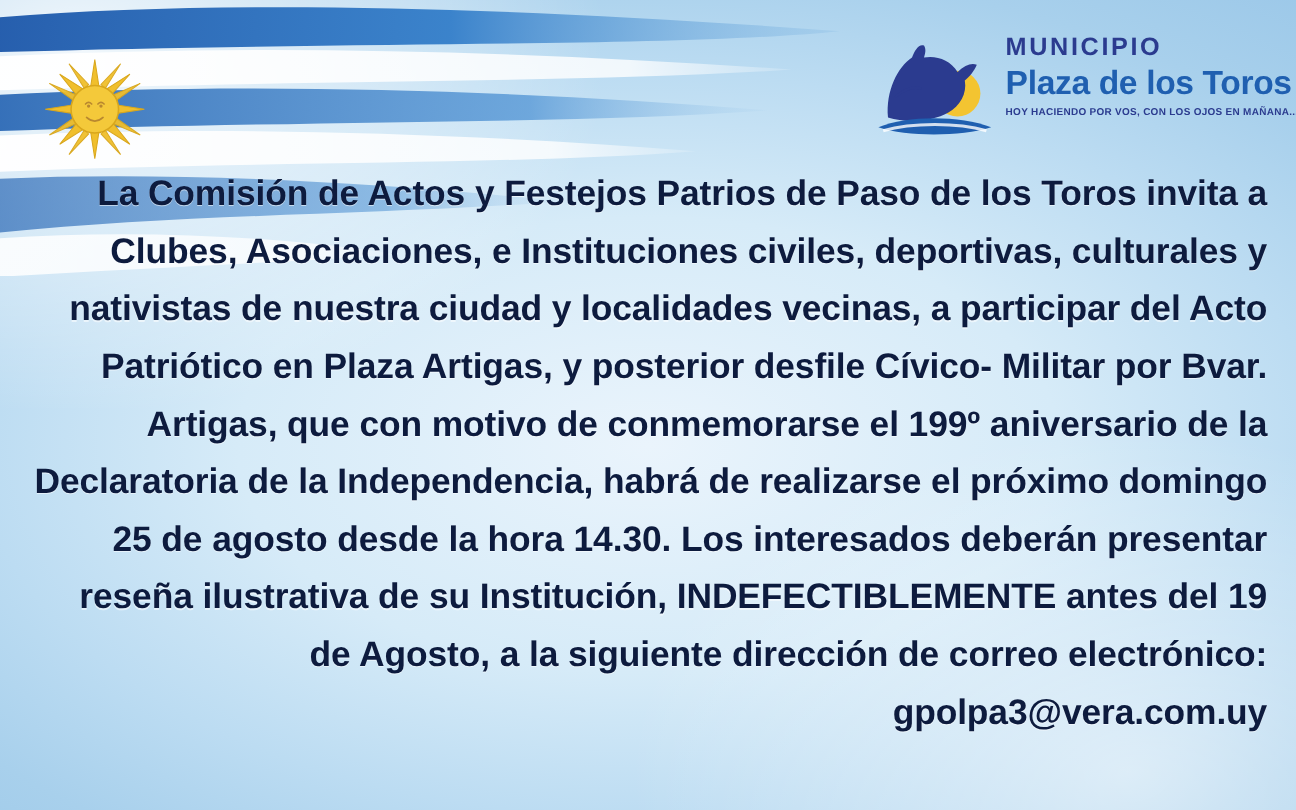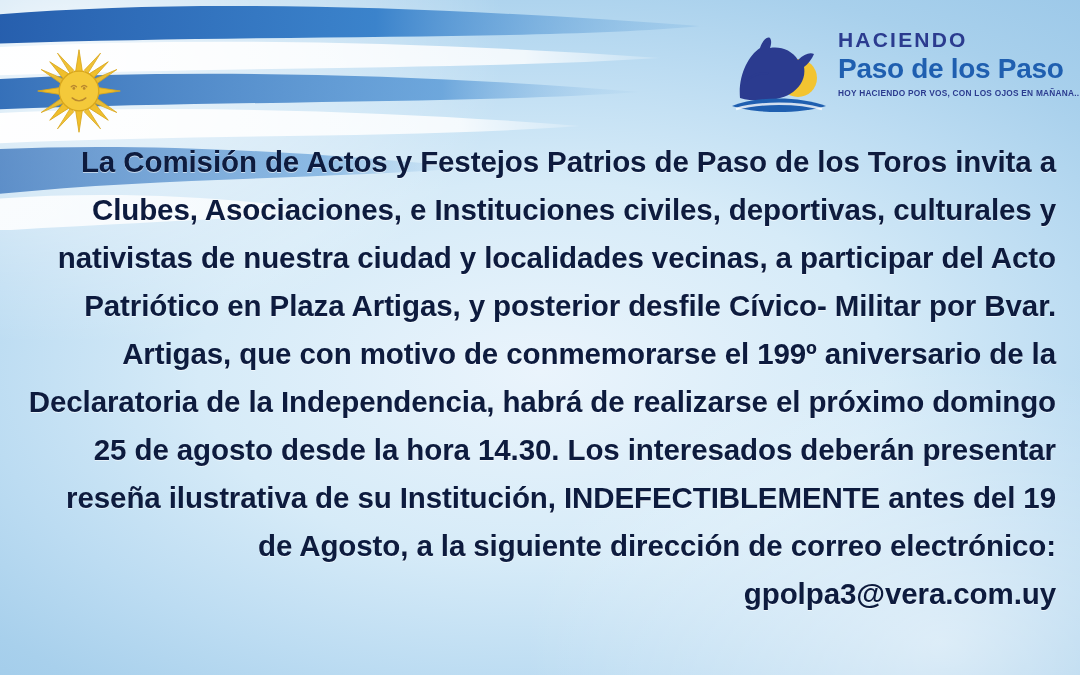--- a/index.html
+++ b/index.html
@@ -205,22 +205,22 @@
     <svg class="logo-mark" viewBox="0 0 108 92">
       <circle cx="72" cy="52" r="19" fill="#f3c431"></circle>
       <path d="M14 72 C 12 50, 22 30, 34 22 C 36 16, 40 10, 44 12 C 46 15, 45 19, 44 22
                C 54 20, 66 24, 72 34 C 78 28, 84 26, 88 28 C 86 33, 82 38, 78 41
                C 80 52, 74 62, 64 68 C 52 75, 30 77, 14 72 Z" fill="#2b3b8f"></path>
       <path d="M20 55 C 28 48, 36 46, 42 48" stroke="#2b3b8f" stroke-width="2" fill="none"></path>
       <path d="M6 80 C 30 70, 74 70, 100 80 C 74 88, 30 88, 6 80 Z" fill="#1f5fb0"></path>
       <path d="M10 83 C 34 76, 72 76, 96 83" stroke="#ffffff" stroke-width="2.5" fill="none" opacity="0.8"></path>
     </svg>
     <div class="logo-text">
-      <div class="logo-line1">HACIENDO</div>
-      <div class="logo-line2">Paso de los Paso</div>
+      <div class="logo-line1">MUNICIPIO</div>
+      <div class="logo-line2">Plaza de los Toros</div>
       <div class="logo-line3">HOY HACIENDO POR VOS, CON LOS OJOS EN MAÑANA...</div>
     </div>
   </div>
 
   <div class="body-text">
     <p>La Comisión de Actos y Festejos Patrios de Paso de los Toros invita a Clubes, Asociaciones, e Instituciones civiles, deportivas, culturales y nativistas de nuestra ciudad y localidades vecinas, a participar del Acto Patriótico en Plaza Artigas, y posterior desfile Cívico- Militar por Bvar. Artigas, que con motivo de conmemorarse el 199º aniversario de la Declaratoria de la Independencia, habrá de realizarse el próximo domingo 25 de agosto desde la hora 14.30. Los interesados deberán presentar reseña ilustrativa de su Institución, INDEFECTIBLEMENTE antes del 19 de Agosto, a la siguiente dirección de correo electrónico: gpolpa3@vera.com.uy</p>
   </div>
 
 </div>
 

